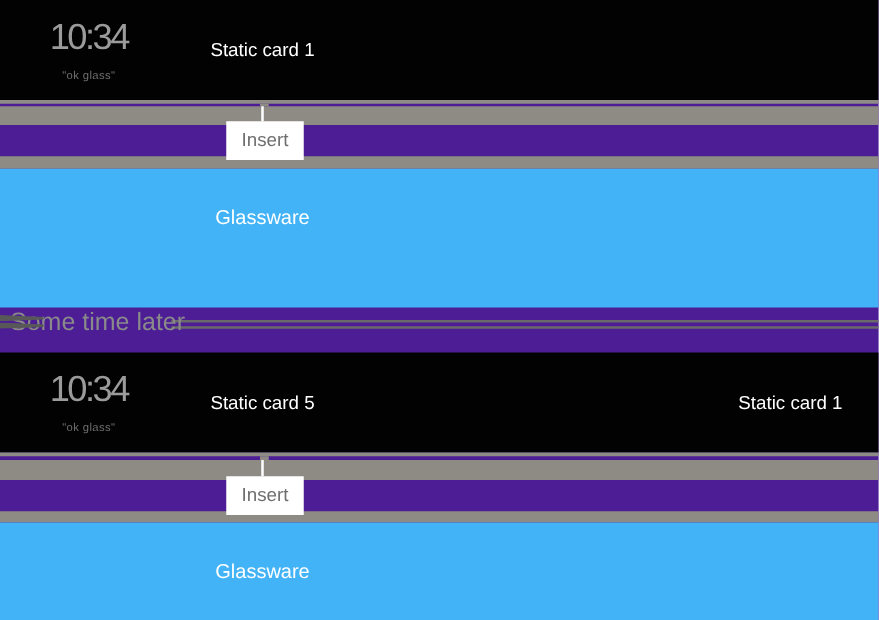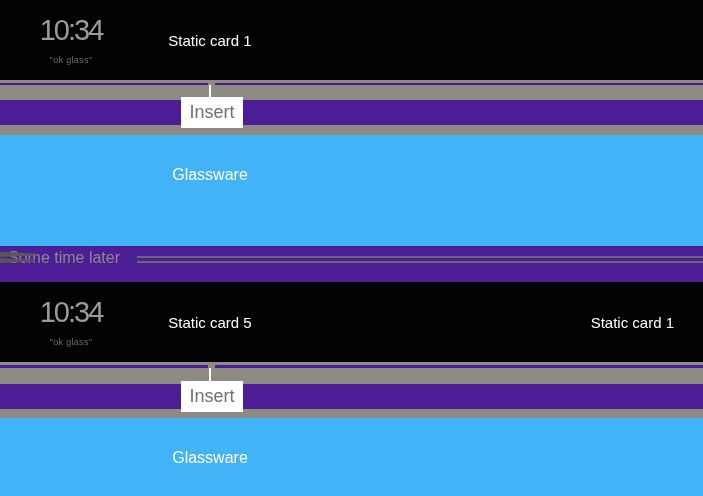--- a/index.html
+++ b/index.html
@@ -24,34 +24,34 @@
     color:#fff;font-size:15px;
   }
   .right-label{
     position:absolute;right:29px;top:0;height:80px;
     display:flex;align-items:center;
     color:#fff;font-size:15px;
   }
   .insert-box{
     position:absolute;left:181px;width:62px;height:31px;background:#fff;z-index:2;
     display:flex;align-items:center;justify-content:center;
-    color:var(--insert-text-gray,#6f6f6f);font-size:18px;
+    color:var(--insert-text-gray,#6f6f6f);font-size:15px;
   }
   .card-blue{background:var(--glassware-blue,#42b3f7);}
   .blue-label{
     position:absolute;left:0;top:0;width:420px;height:80px;
     display:flex;align-items:center;justify-content:center;
     color:#fff;font-size:16px;
   }
   .div-line{position:absolute;left:137px;width:566px;height:2px;background:var(--divider-line-gray,#6a6a6a);z-index:1;}
   .div-stub{position:absolute;left:0;width:35px;height:5px;background:var(--divider-stub-gray,#585858);z-index:3;
     clip-path:polygon(0 0,100% 30%,100% 70%,0 100%);}
   .div-text{
     position:absolute;left:8px;top:246px;z-index:2;
-    font-size:16px;line-height:24px;color:var(--divider-text-gray,#8a8a8a);
+    font-size:20px;line-height:24px;color:var(--divider-text-gray,#8a8a8a);
   }
 </style>
 </head>
 <body>
 
 <div class="stage">
 
   <div class="abs card-black" style="top:0;">
     <div class="clock">
       <div class="clock-time">10:34</div>

